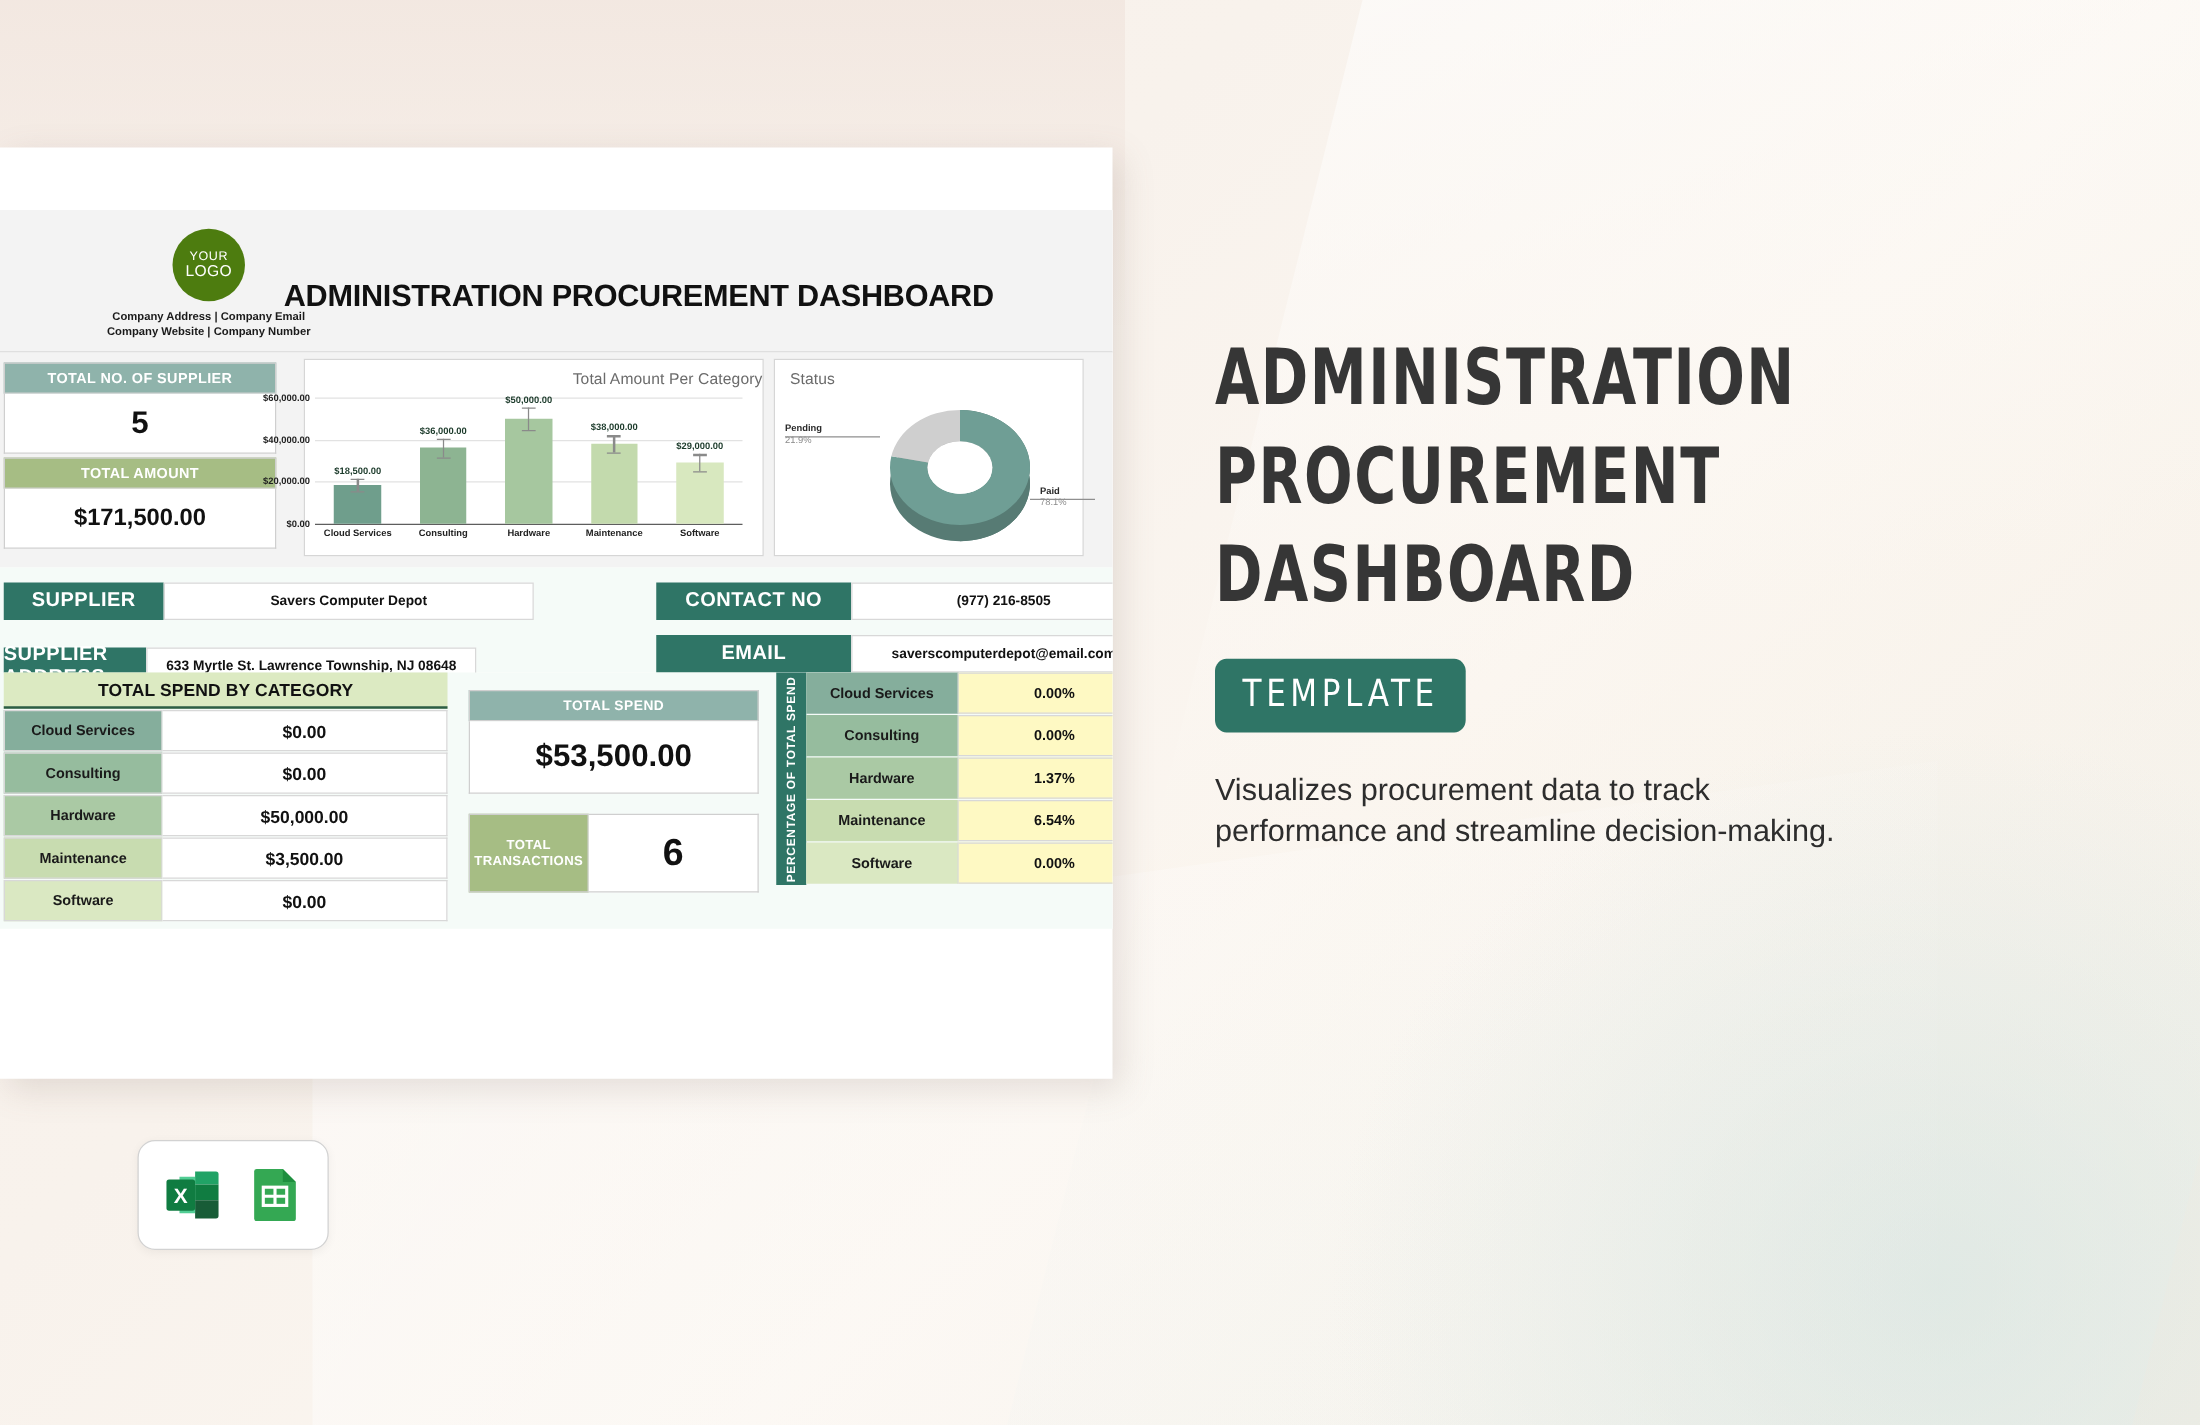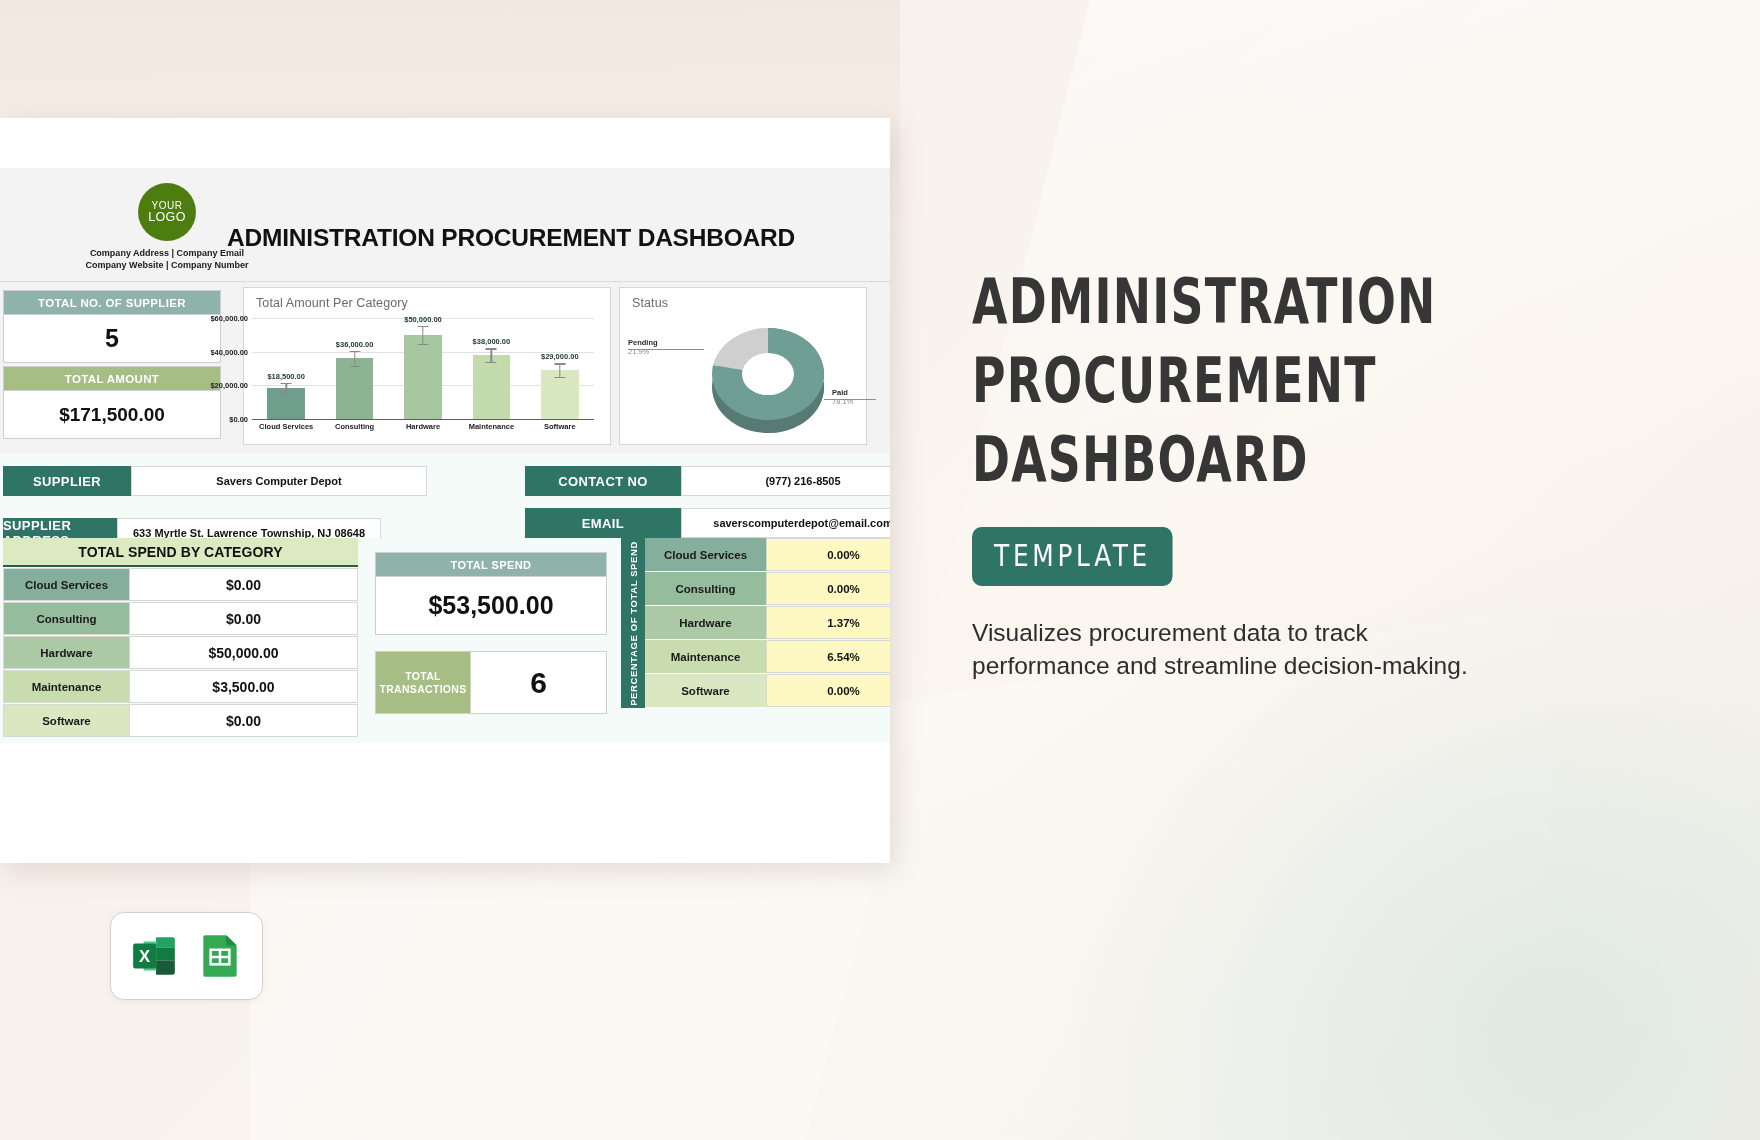--- a/index.html
+++ b/index.html
@@ -124,21 +124,21 @@
   
   #donut-wrap { position: absolute; left: 46px; top: 32px; width: 200px; height: 118px; }
   .pie-label-name { font-size: 7.5px; font-weight: 700; color: #2a2a2a; }
   .pie-label-pct { font-size: 7.5px; color: #8a8a8a; }
   .leader { position: absolute; height: 1px; background: #8f8f8f; }
 
   
   #mid-band { position: relative; background: #f5fbf8; padding: 12px 0 8px; }
   .info-row { position: absolute; display: flex; height: 30px; }
   .info-key {
-    color: #fff; background: #2f7566; font-size: 13px; font-weight: 700;
+    color: #fff; background: #2f7566; font-size: 16px; font-weight: 700;
     letter-spacing: .4px; display: flex; align-items: center; justify-content: center;
   }
   .info-val {
     background: #fff; border: 1px solid #d8d8d8; font-size: 11px; font-weight: 700;
     color: #111; display: flex; align-items: center; justify-content: center;
   }
 
   
   #tables-band { position: relative; background: #f5fbf8; height: 205px; }
   #tsbc { position: absolute; left: 8px; top: 0; width: 355px; border-radius: 31px; }
@@ -259,21 +259,21 @@
         <div class="kpi-card" style="left:8px; top:8px; width:218px;">
           <div class="kpi-head" id="kpi1-head" style="background: rgb(143, 179, 171);">TOTAL NO. OF SUPPLIER</div>
           <div class="kpi-body" style="height:48px; font-size:25px;">5</div>
         </div>
 
         <div class="kpi-card" style="left:8px; top:84px; width:218px;">
           <div class="kpi-head" id="kpi2-head" style="background: rgb(166, 189, 132);">TOTAL AMOUNT</div>
           <div class="kpi-body" style="height:48px; font-size:19px;">$171,500.00</div>
         </div>
 
-        <div class="chart-panel" style="left:248px; top:5px; width:368px; height:158px;">
+        <div class="chart-panel" style="left:248px; top:5px; width:368px; height:158px;text-align:right;">
           <div class="chart-title">Total Amount Per Category</div>
           <div id="bar-plot">
               <div class="axis-line" style="top: 101px;"></div>
               <div class="y-tick" style="top: 101px;">$0.00</div>
               <div class="grid-line" style="top: 67.3333px;"></div>
               <div class="y-tick" style="top: 67.3333px;">$20,000.00</div>
               <div class="grid-line" style="top: 33.6667px;"></div>
               <div class="y-tick" style="top: 33.6667px;">$40,000.00</div>
               <div class="grid-line" style="top: 0px;"></div>
               <div class="y-tick" style="top: 0px;">$60,000.00</div>

